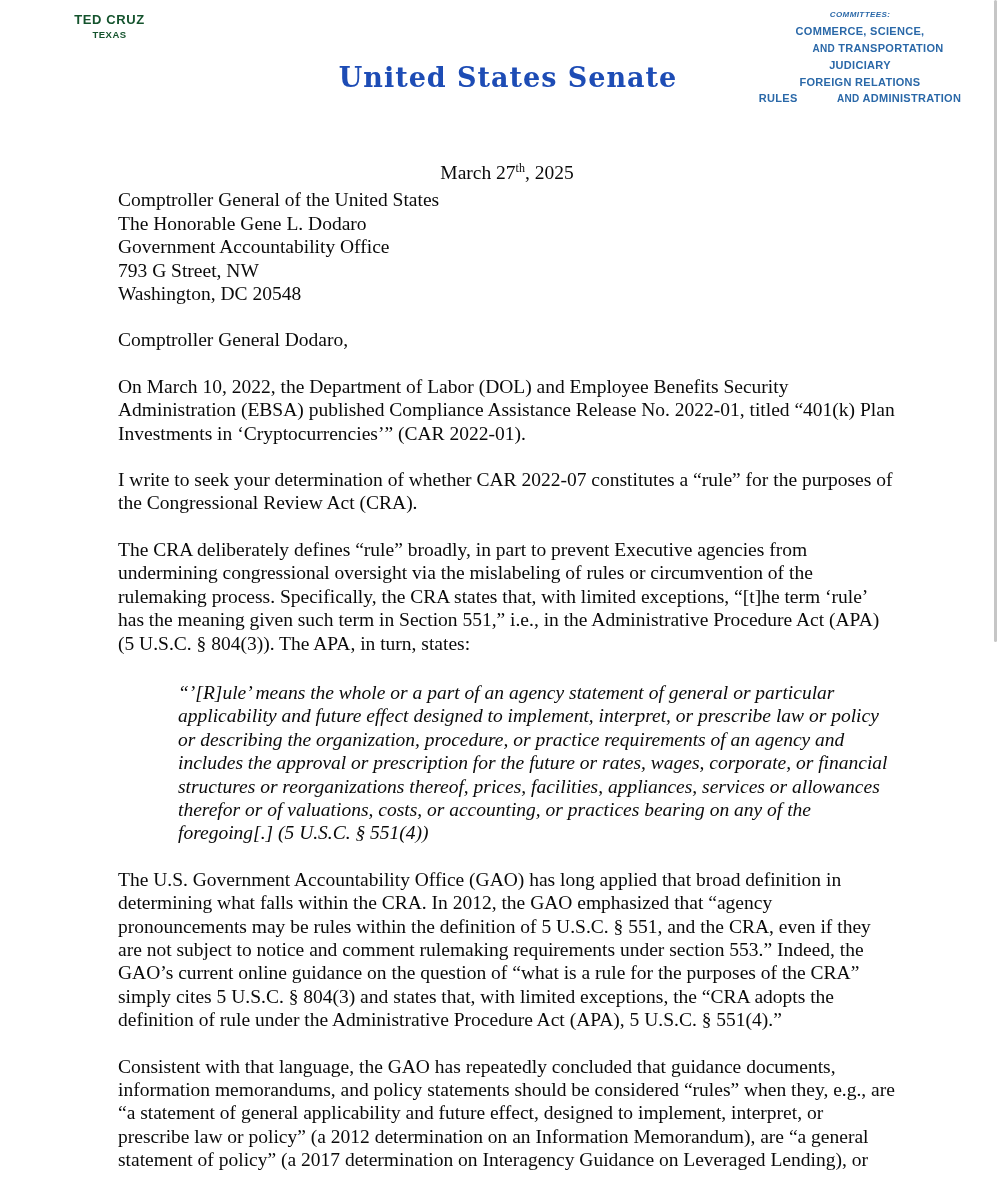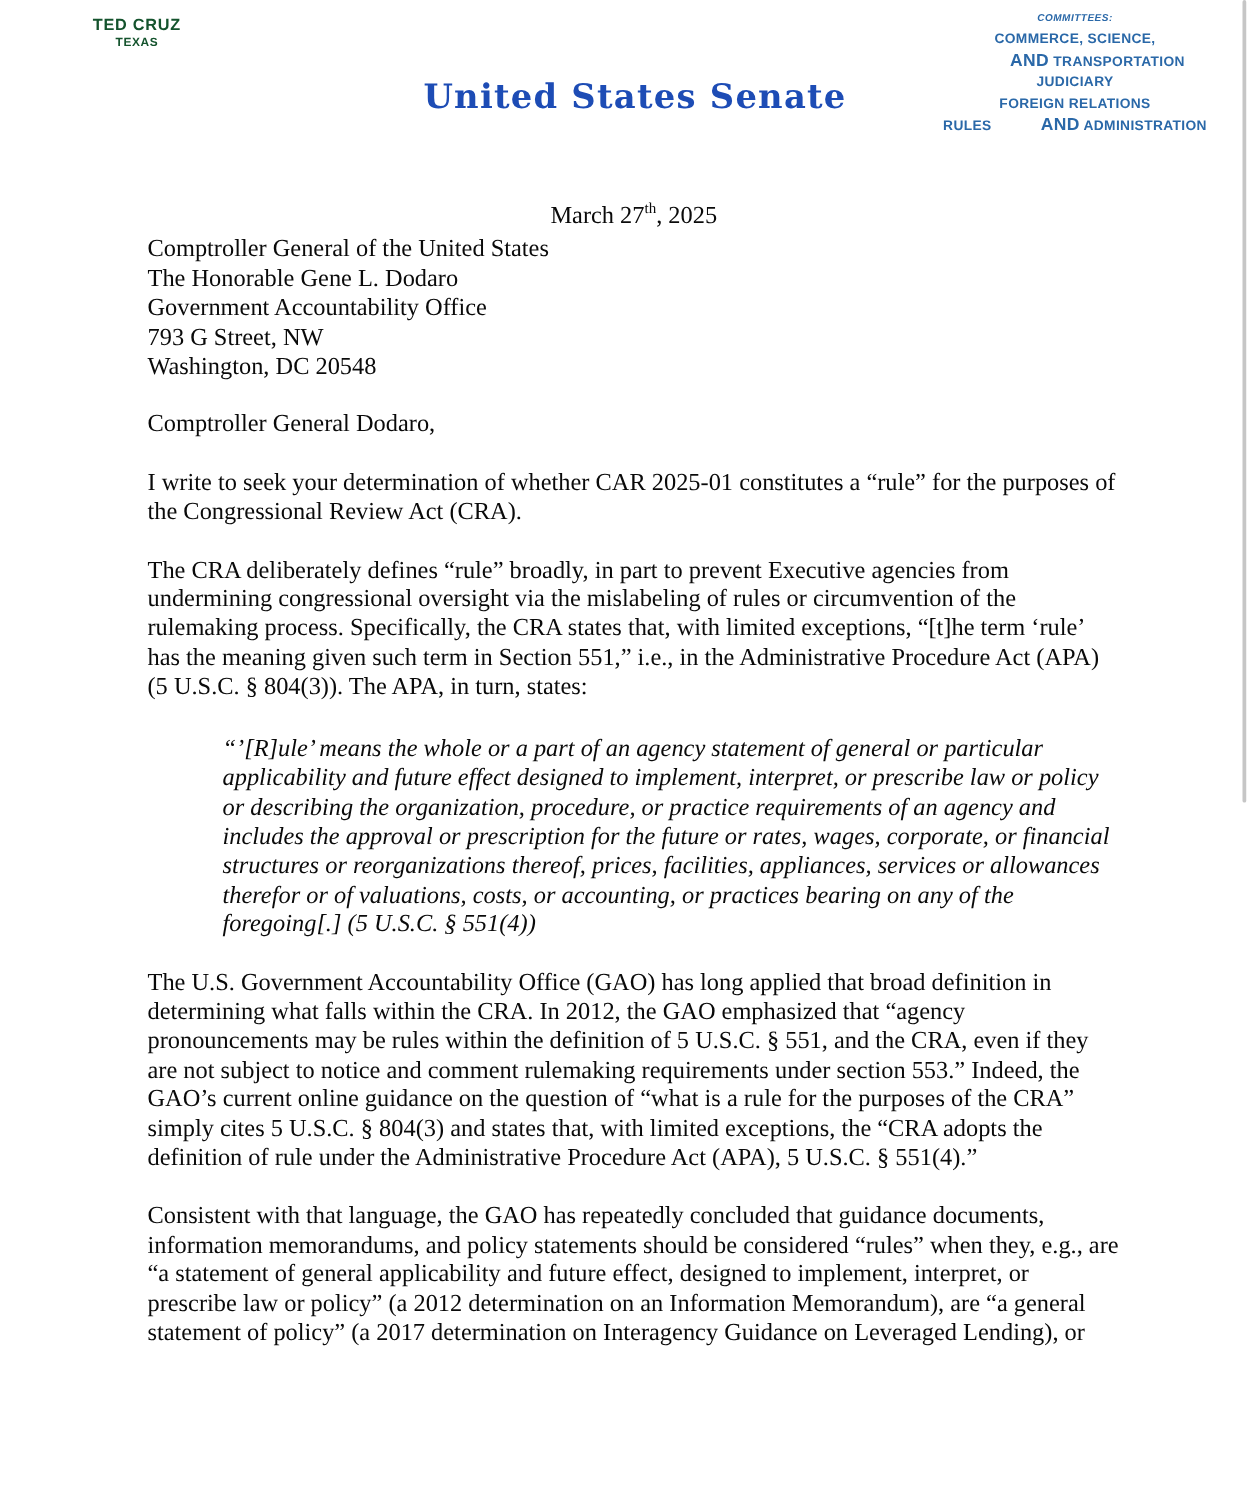--- a/index.html
+++ b/index.html
@@ -18,21 +18,21 @@
   }
   .sender-name { font-size: 13px; font-weight: 700; letter-spacing: 0.6px; }
   .sender-state { font-size: 9.5px; font-weight: 700; letter-spacing: 0.5px; margin-top: 2px; }
   .committees {
     position: absolute; left: 750px; top: 10px; width: 220px;
     text-align: center; color: #2a68a8;
     font-family: "Liberation Sans", sans-serif;
   }
   .committees-heading { font-size: 8px; font-weight: 700; letter-spacing: 0.4px; margin-bottom: 4px; font-style: italic; }
   .committee-line { font-size: 11px; font-weight: 700; letter-spacing: 0.3px; line-height: 16.5px; }
-  .committee-line .small-and { font-size: 14px; margin-left: 36px; }
+  .committee-line .small-and { font-size: 10px; margin-left: 36px; }
   .senate-title {
     position: absolute; left: 18px; right: 0; top: 62px;
     text-align: center;
     font-family: "DejaVu Serif", serif;
     font-weight: 700; font-style: normal;
     font-size: 27px; letter-spacing: 1px;
     color: #1d4cb5;
   }
   
   .letter {
@@ -83,21 +83,22 @@
       <div>Comptroller General of the United States</div>
       <div>The Honorable Gene L. Dodaro</div>
       <div>Government Accountability Office</div>
       <div>793 G Street, NW</div>
       <div>Washington, DC 20548</div>
     </div>
 
   <div class="salutation">Comptroller General Dodaro,</div>
 
   <div>
-      <p class="para">I write to seek your determination of whether CAR 2025-01 constitutes a “rule” for the purposes of the Congressional Review Act (CRA).</p>
+      <p class="para">On March 10, 2022, the Department of Labor (DOL) and Employee Benefits Security Administration (EBSA) published Compliance Assistance Release No. 2022-01, titled “401(k) Plan Investments in ‘Cryptocurrencies’” (CAR 2022-01).</p>
+      <p class="para">I write to seek your determination of whether CAR 2022-07 constitutes a “rule” for the purposes of the Congressional Review Act (CRA).</p>
       <p class="para">The CRA deliberately defines “rule” broadly, in part to prevent Executive agencies from undermining congressional oversight via the mislabeling of rules or circumvention of the rulemaking process. Specifically, the CRA states that, with limited exceptions, “[t]he term ‘rule’ has the meaning given such term in Section 551,” i.e., in the Administrative Procedure Act (APA) (5 U.S.C. § 804(3)). The APA, in turn, states:</p>
       <p class="quote">“’[R]ule’ means the whole or a part of an agency statement of general or particular applicability and future effect designed to implement, interpret, or prescribe law or policy or describing the organization, procedure, or practice requirements of an agency and includes the approval or prescription for the future or rates, wages, corporate, or financial structures or reorganizations thereof, prices, facilities, appliances, services or allowances therefor or of valuations, costs, or accounting, or practices bearing on any of the foregoing[.] (5 U.S.C. § 551(4))</p>
       <p class="para">The U.S. Government Accountability Office (GAO) has long applied that broad definition in determining what falls within the CRA. In 2012,  the GAO emphasized that “agency pronouncements may be rules within the definition of 5 U.S.C. § 551, and the CRA, even if they are not subject to notice and comment rulemaking requirements under section 553.” Indeed, the GAO’s current online guidance on the question of “what is a rule for the purposes of the CRA” simply cites 5 U.S.C. § 804(3) and states that, with limited exceptions, the “CRA adopts the definition of rule under the Administrative Procedure Act (APA), 5 U.S.C. § 551(4).”</p>
       <p class="para">Consistent with that language, the GAO has repeatedly concluded that guidance documents, information memorandums, and policy statements should be considered “rules” when they,  e.g., are “a statement of general applicability and future effect, designed to implement, interpret, or prescribe law or policy” (a 2012 determination on an Information Memorandum), are “a general statement of policy” (a 2017 determination on Interagency Guidance on Leveraged Lending), or</p>
     </div>
 </div>
 
 <div class="scrollbar-thumb"></div>
 
 </body></html>

